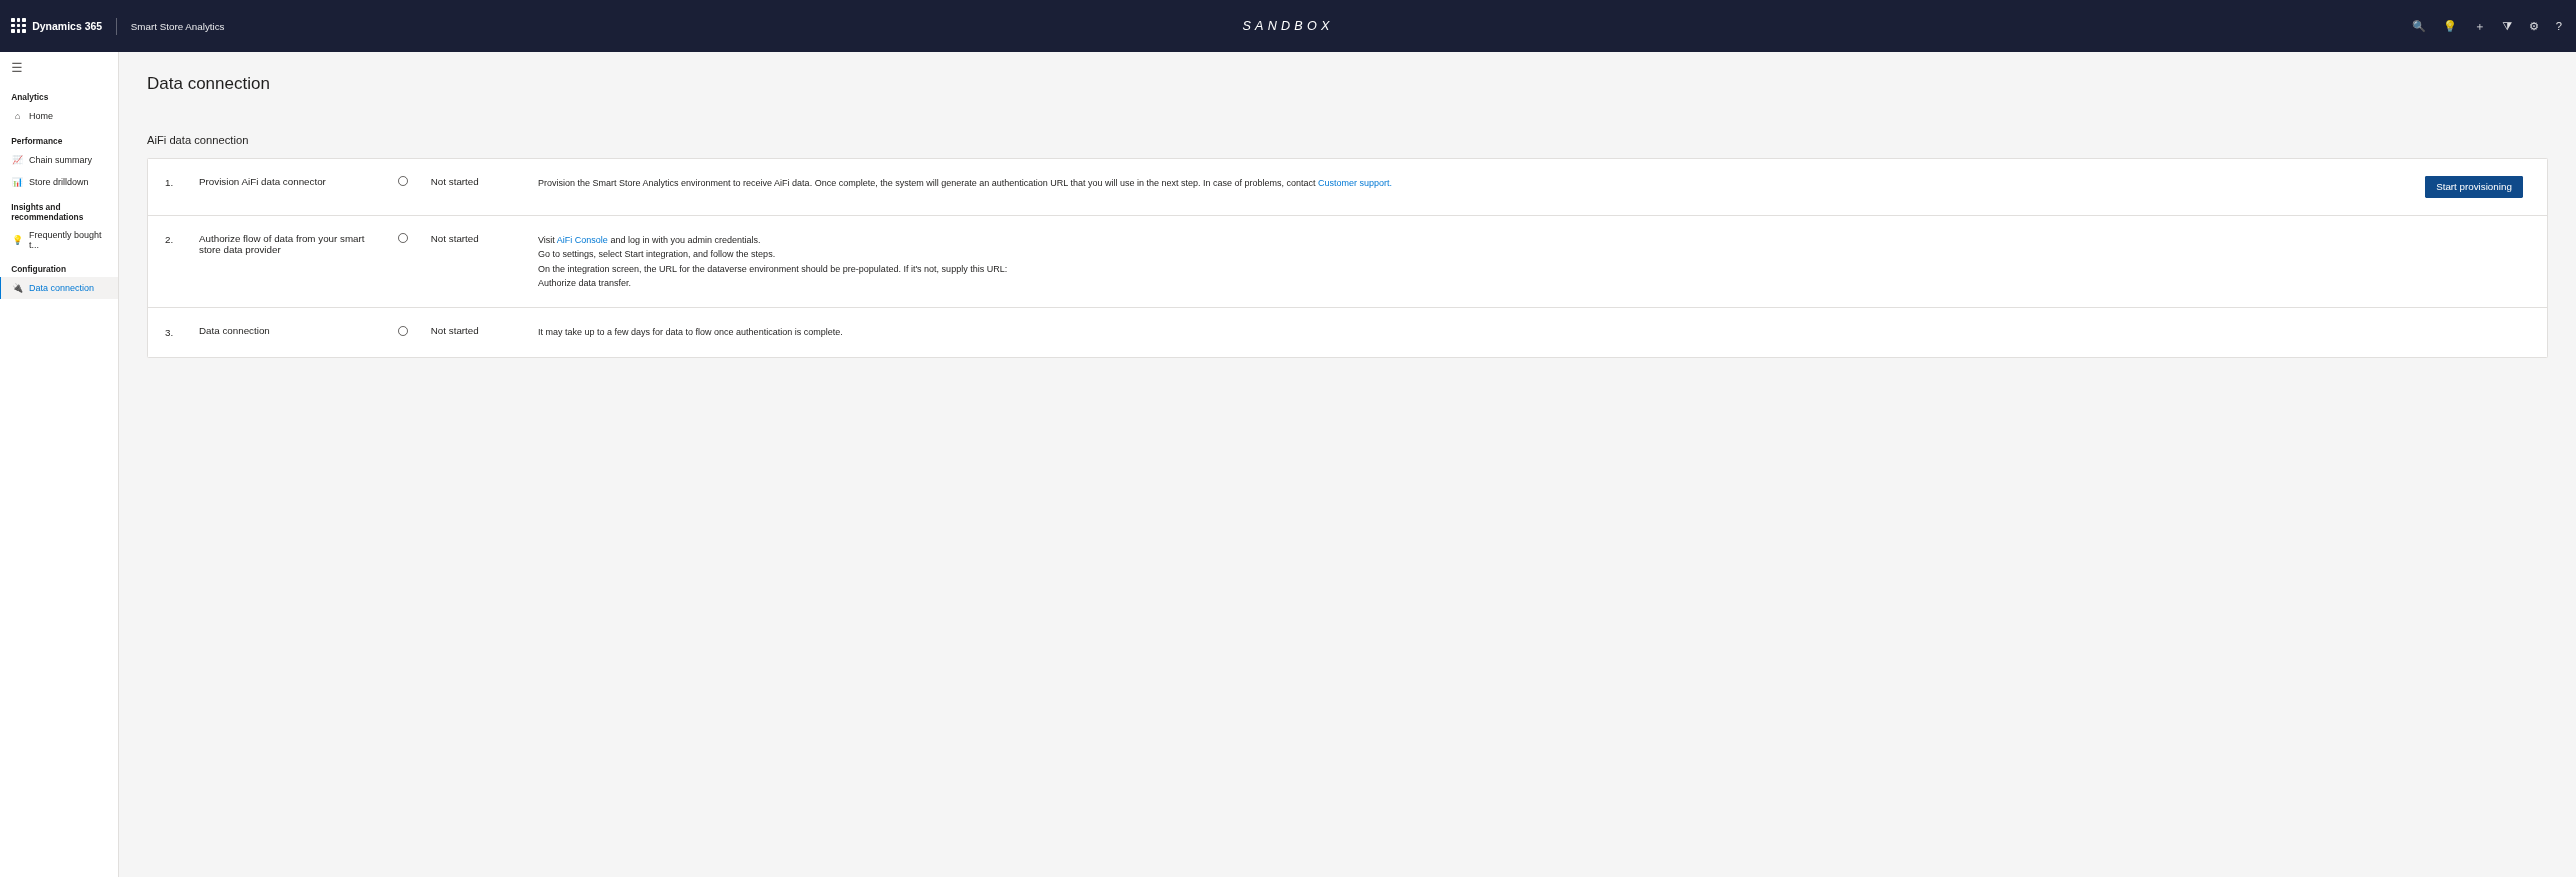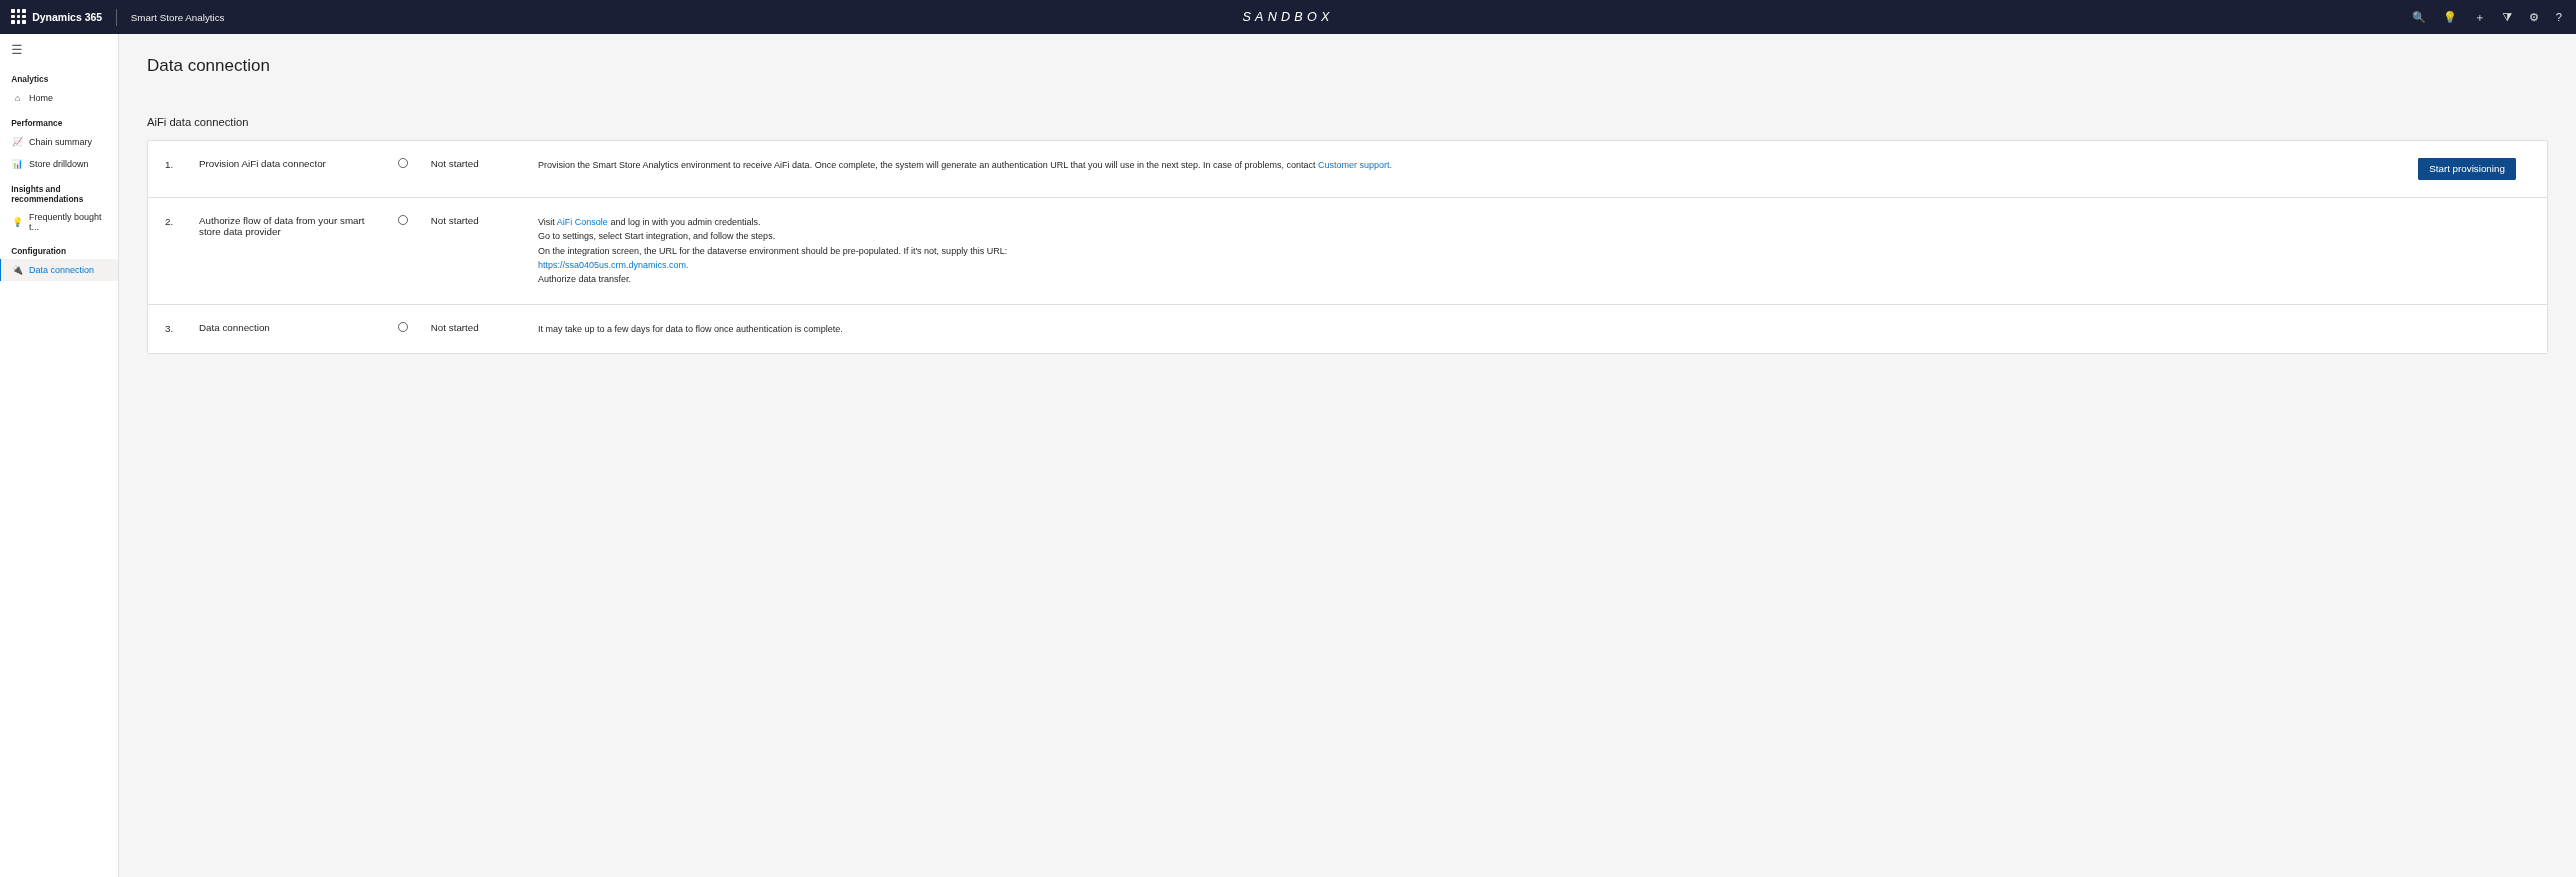--- a/index.html
+++ b/index.html
@@ -2,21 +2,21 @@
 <html style="font-size:11.2px"><head>
   <meta charset="utf-8">
   <style>
     * { box-sizing: border-box; margin: 0; padding: 0; }
     body { font-family: 'Segoe UI', sans-serif; background: #f5f5f5; color: #201f1e; font-size: 9.8px; }
 
     
     .topbar {
       background: #1a1f36;
       color: white;
-      height: 34px;
+      height: 52px;
       display: flex;
       align-items: center;
       padding: 0 11.2px;
       position: relative;
     }
     .topbar-left {
       display: flex;
       align-items: center;
       gap: 8.4px;
     }
@@ -201,21 +201,21 @@
     }
     .step-desc a {
       color: #0078d4;
       text-decoration: none;
     }
     .step-action {
       width: 112px;
       flex-shrink: 0;
       display: flex;
       align-items: flex-start;
-      justify-content: flex-start;
+      justify-content: center;
     }
     .btn-primary {
       background: #0f4a8a;
       color: white;
       border: none;
       padding: 5.6px 11.2px;
       font-size: 9.8px;
       cursor: pointer;
       border-radius: 1.4px;
       white-space: nowrap;
@@ -316,21 +316,20 @@
         <div class="step-status">
           <div class="radio-circle"></div>
           <span>Not started</span>
         </div>
         <div class="step-desc">
           <div>
             <span>Visit </span><a href="#">AiFi Console</a><span> and log in with you admin credentials.</span>
           </div>
           <div>Go to settings, select Start integration, and follow the steps.</div>
           <div>On the integration screen, the URL for the dataverse environment should be pre-populated. If it's not, supply this URL:</div>
-          <div><a href="#">https://ssa0405us.crm.dynamics.com.</a></div>
           <div>Authorize data transfer.</div>
         </div>
         <div class="step-action"></div>
       </div>
 
       <div class="card-row">
         <span class="step-num">3.</span>
         <span class="step-name">Data connection</span>
         <div class="step-status">
           <div class="radio-circle"></div>

